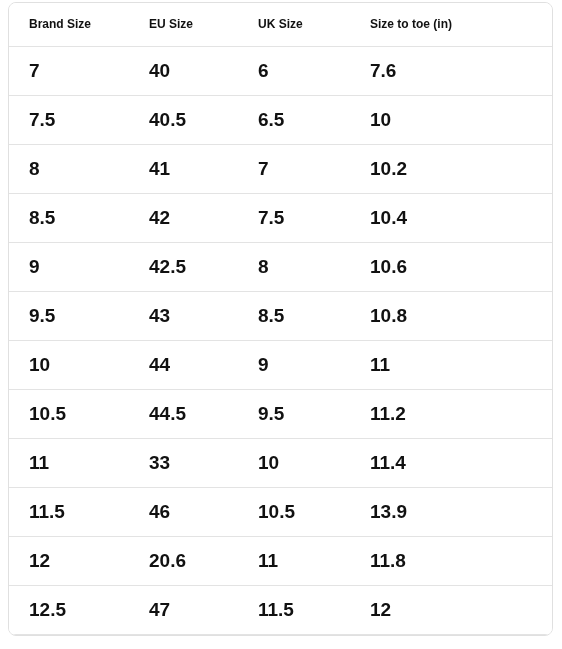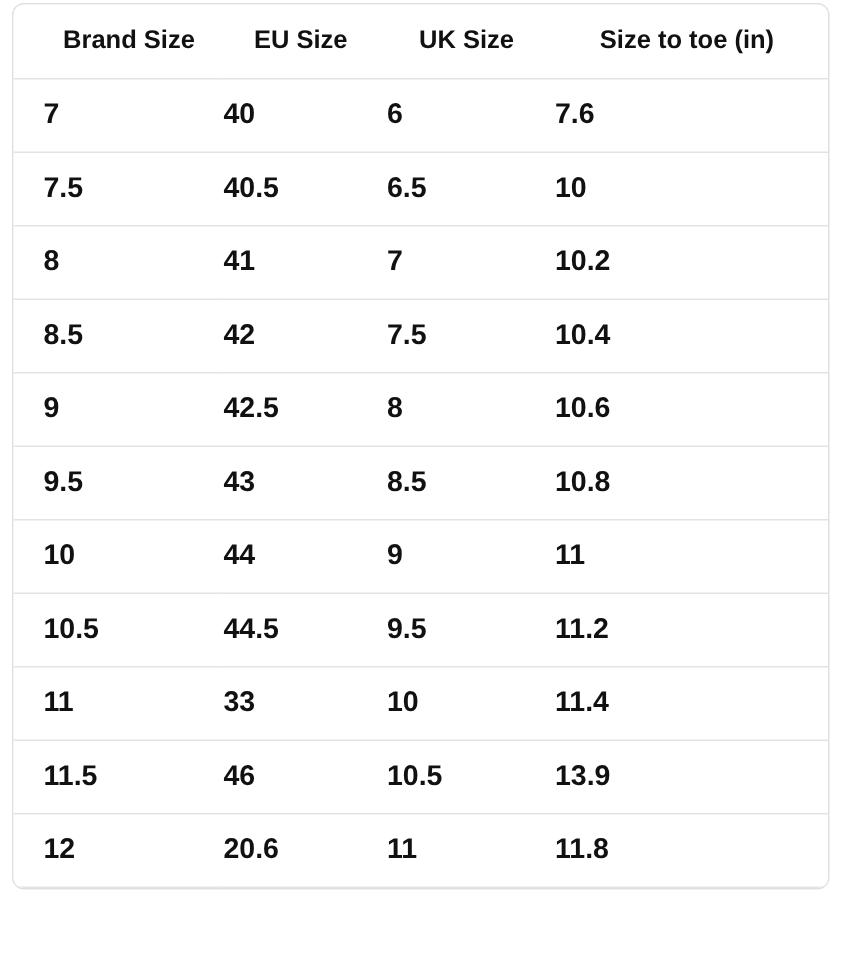--- a/index.html
+++ b/index.html
@@ -42,22 +42,22 @@
     table-layout: fixed;
     background: #ffffff;
   }
 
   table.size-table col.c0 { width: 140px; }
   table.size-table col.c1 { width: 109px; }
   table.size-table col.c2 { width: 112px; }
   table.size-table col.c3 { width: 182px; }
 
   table.size-table thead th {
-    text-align: center;
-    font-size: 17px;
+    text-align: left;
+    font-size: 12px;
     font-weight: bold;
     line-height: 1.2;
     color: #111111;
     padding: 14px 6px 15px 0;
     border-bottom: 1px solid #e3e3e3;
     white-space: nowrap;
   }
 
   table.size-table tbody td {
     text-align: left;
@@ -166,16 +166,22 @@
           <td>46</td>
           <td>10.5</td>
           <td>13.9</td>
         </tr>
         <tr>
           <td class="brand-col pad-first">12</td>
           <td>20.6</td>
           <td>11</td>
           <td>11.8</td>
         </tr>
+        <tr>
+          <td class="brand-col pad-first">12.5</td>
+          <td>47</td>
+          <td>11.5</td>
+          <td>12</td>
+        </tr>
       </tbody>
     </table>
   </div>
 </div>
 
 </body></html>

